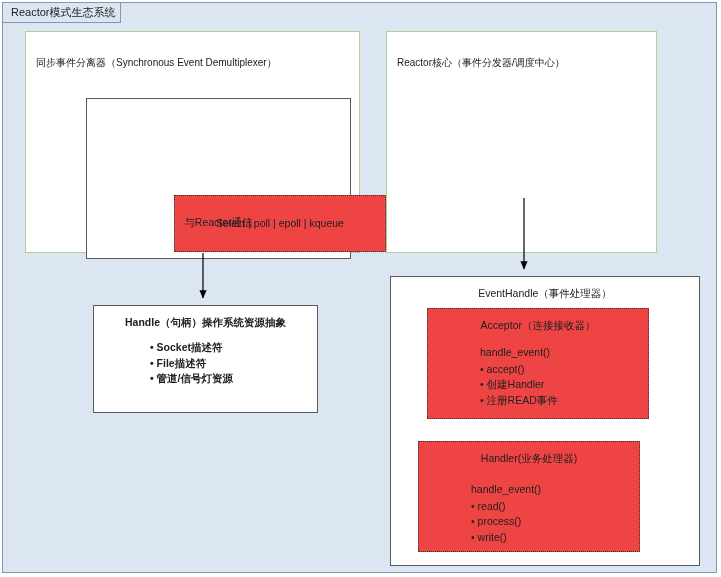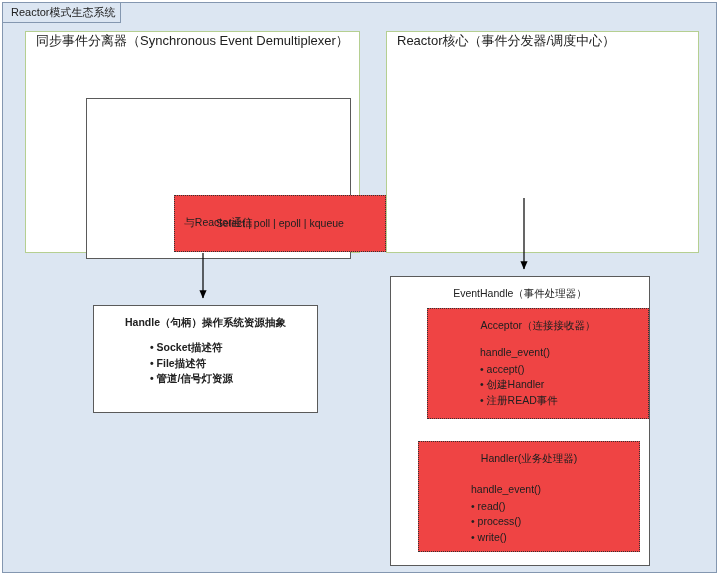--- a/index.html
+++ b/index.html
@@ -51,35 +51,35 @@
   
   .group {
     position: absolute;
     background: #ffffff;
     border: 1px solid #b5cf91;
     box-sizing: border-box;
   }
   .group-title {
     position: absolute;
     left: 10px;
-    top: 0;
-    font-size: 13px;
+    top: 24px;
+    font-size: 10px;
     color: #202020;
     white-space: nowrap;
   }
   #group-demux {
     left: 22px;
     top: 28px;
     width: 335px;
     height: 222px;
   }
   #group-reactor {
     left: 383px;
     top: 28px;
-    width: 313px;
+    width: 271px;
     height: 222px;
   }
 
   
   .box {
     position: absolute;
     background: #ffffff;
     border: 1px solid #5a5a5a;
     box-sizing: border-box;
   }
@@ -170,21 +170,21 @@
     height: 111px;
   }
   #dispatcher-bullets {
     left: 50px;
     top: 32px;
   }
 
   #box-eventhandle {
     left: 387px;
     top: 273px;
-    width: 260px;
+    width: 310px;
     height: 290px;
   }
   #dotted-acceptor {
     left: 36px;
     top: 31px;
     width: 222px;
     height: 111px;
   }
   #acceptor-bullets {
     left: 52px;

